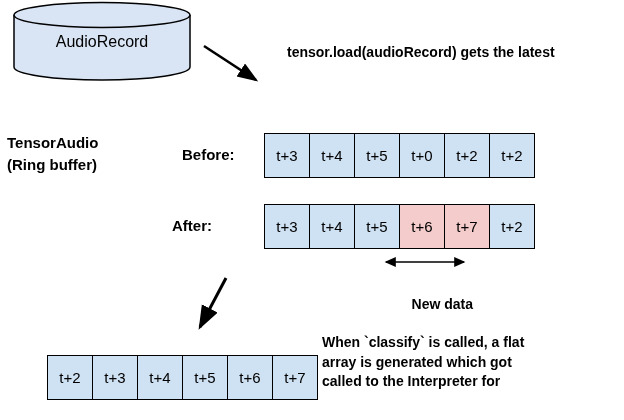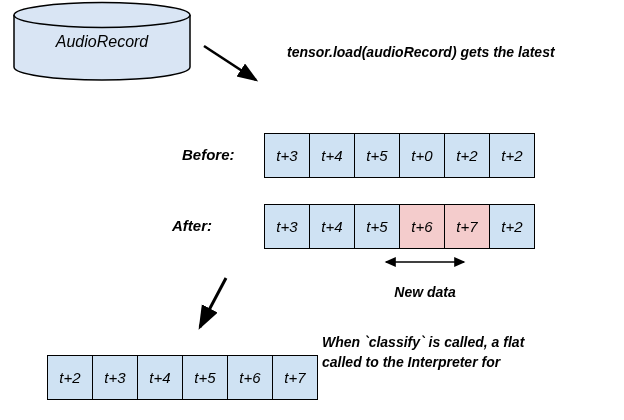--- a/index.html
+++ b/index.html
@@ -1,32 +1,32 @@
 <!DOCTYPE html>
 <html style="--cell-blue: #cfe2f3; --cell-pink: #f4cccc; --cylinder-fill: #d9e5f4; --stroke: #000000;"><head>
 <meta charset="utf-8">
 <style>
   html,body{margin:0;padding:0;}
   body{font-family:"Liberation Sans",sans-serif;background:#ffffff;color:#000;}
-  #canvas{position:relative;width:624px;height:420px;background:#ffffff;overflow:hidden;font-style:italic;}
+  #canvas{position:relative;width:624px;height:420px;background:#ffffff;overflow:hidden;}
 
   
   #cylinder-svg{position:absolute;left:12px;top:1px;}
   .cyl-shape{fill:var(--cylinder-fill);stroke:var(--stroke);stroke-width:1.5;}
   #cylinder-label{position:absolute;left:12px;top:33px;width:180px;text-align:center;
     font-size:16px;}
 
   
   .note{position:absolute;font-weight:bold;}
   #load-note{left:287px;top:41px;width:312px;font-size:14px;line-height:22px;}
   #ring-buffer-label{left:7px;top:132px;font-size:15px;line-height:22px;}
   #classify-note{left:322px;top:333px;width:285px;font-size:14px;line-height:19.5px;}
   #before-label{left:182px;top:146px;font-size:15px;}
   #after-label{left:172px;top:217px;font-size:15px;}
-  #new-data-label{left:377px;top:284px;width:96px;text-align:center;font-size:14px;}
+  #new-data-label{left:377px;top:296px;width:96px;text-align:right;font-size:14px;}
 
   
   .row{position:absolute;display:flex;margin-left:19px;}
   #before-row{left:245px;top:133px;}
   #after-row{left:245px;top:204px;}
   #flat-row{left:28px;top:355px;}
   .cell{width:44px;height:43px;border:1px solid var(--stroke);margin-left:-1px;
     background:var(--cell-blue);display:flex;align-items:center;justify-content:center;
     font-size:15px;}
   .cell:first-child{margin-left:0;}
@@ -54,20 +54,24 @@
         <path class="arrow-head" d="M0,0 L8,3 L0,6 Z"></path>
       </marker>
     </defs>
     <line class="arrow-line" x1="8" y1="6" x2="60" y2="40" stroke-width="2.6" marker-end="url(#ah-big)"></line>
   </svg>
 
   <div id="load-note" class="note">
     <div>tensor.load(audioRecord) gets the latest</div>
   </div>
 
+  <div id="ring-buffer-label" class="note">
+    <div>TensorAudio</div>
+    <div>(Ring buffer)</div>
+  </div>
 
   <div id="before-label" class="note">Before:</div>
   <div id="before-row" class="row">
     <div class="cell">t+3</div>
     <div class="cell">t+4</div>
     <div class="cell">t+5</div>
     <div class="cell">t+0</div>
     <div class="cell">t+2</div>
     <div class="cell">t+2</div>
   </div>
@@ -100,16 +104,17 @@
     <div class="cell">t+2</div>
     <div class="cell">t+3</div>
     <div class="cell">t+4</div>
     <div class="cell">t+5</div>
     <div class="cell">t+6</div>
     <div class="cell">t+7</div>
   </div>
 
   <div id="classify-note" class="note">
     <div>When `classify` is called, a flat</div>
+    <div>array is generated which got</div>
     <div>called to the Interpreter for</div>
   </div>
 
 </div>
 
 </body></html>

